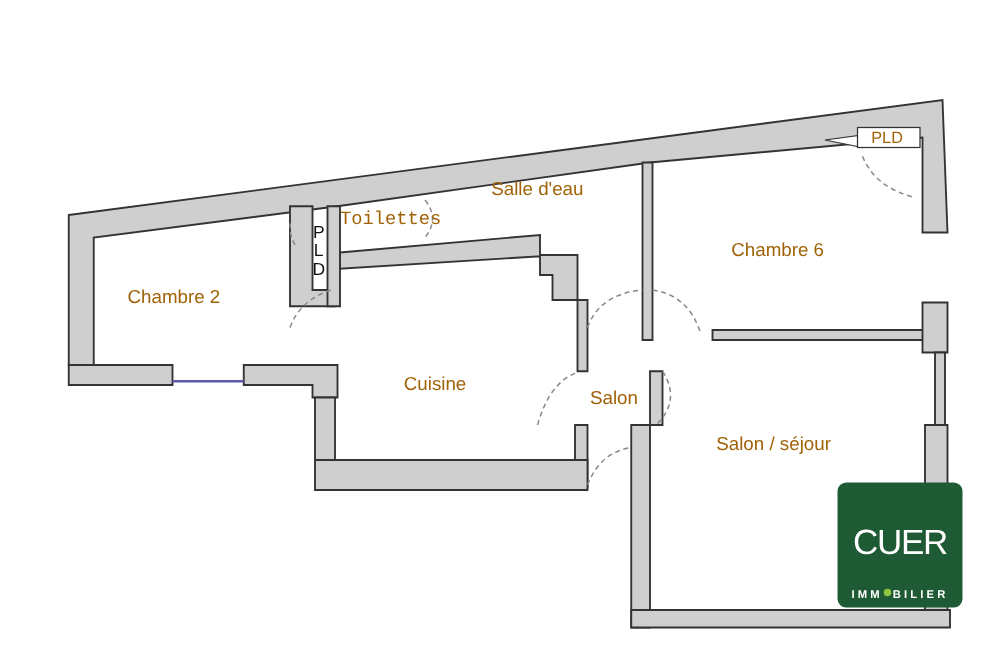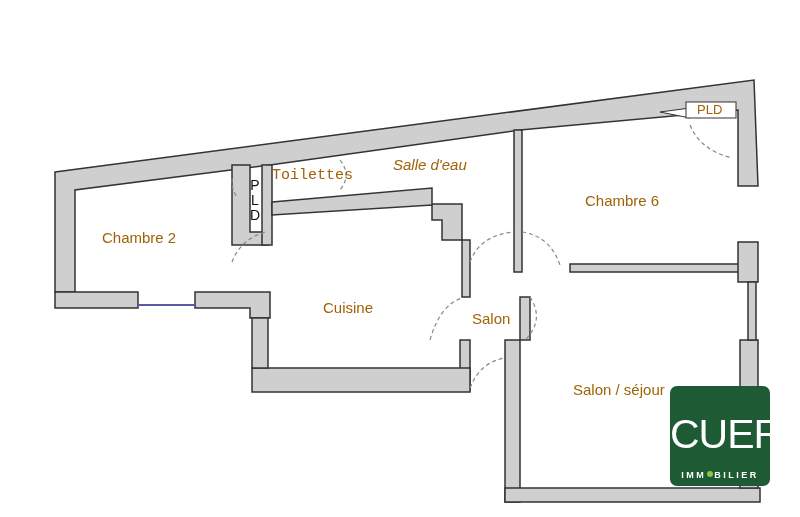--- a/index.html
+++ b/index.html
@@ -1,21 +1,21 @@
 <!DOCTYPE html>
 <html><head>
 <meta charset="utf-8">
 <style>
   html,body{margin:0;padding:0;background:#ffffff;}
   body{width:800px;height:517px;position:relative;overflow:hidden;font-family:"Liberation Sans",sans-serif;}
   svg.plan{position:absolute;left:0;top:0;width:800px;height:517px;}
   .label{position:absolute;font-size:15px;color:#a16207;white-space:nowrap;line-height:1;}
   .pld-v{position:absolute;font-size:14px;color:#111;line-height:15px;width:12px;text-align:center;}
   .logo{position:absolute;left:670px;top:386px;width:100px;height:100px;background:#1e5a34;border-radius:7px;color:#fff;text-align:center;}
-  .logo .brand{display:block;font-size:41px;font-weight:400;letter-spacing:-1px;margin-top:30px;line-height:36px;}
+  .logo .brand{display:block;font-size:28px;font-weight:400;letter-spacing:-1px;margin-top:30px;line-height:36px;}
   .logo .sub{display:block;font-size:9px;letter-spacing:2.5px;margin-top:18px;font-weight:700;}
   .logo .dot{display:inline-block;width:6px;height:6px;border-radius:50%;background:#8dc63f;margin:0 1px;vertical-align:1px;}
 </style>
 </head>
 <body>
 
 <svg class="plan" viewBox="0 0 800 517" xmlns="http://www.w3.org/2000/svg">
   <g fill="#cfcfcf" stroke="#333" stroke-width="1.5">
 
     <polygon points="55,172 754,80 758,186 738,186 738,110 520,130 270,165 75,190 75,292 55,292"></polygon>
@@ -64,25 +64,25 @@
   </g>
 
   <g>
     <polygon points="660,112 690,108 690,118" fill="#fff" stroke="#333"></polygon>
     <rect x="686" y="102" width="50" height="16" fill="#fff" stroke="#333"></rect>
   </g>
 </svg>
 
 <span class="label" style="left:102px;top:230px;">Chambre 2</span>
 <span class="label" style="left:272px;top:168px;font-family:Liberation Mono, monospace;">Toilettes</span>
-<span class="label" style="left:393px;top:157px;font-style:italic;">Salle d'eau</span>
+<span class="label" style="left:393px;top:144px;">Salle d'eau</span>
 <span class="label" style="left:585px;top:193px;">Chambre 6</span>
 <span class="label" style="left:323px;top:300px;">Cuisine</span>
 <span class="label" style="left:472px;top:311px;">Salon</span>
-<span class="label" style="left:573px;top:382px;">Salon / séjour</span>
+<span class="label" style="left:573px;top:348px;">Salon / séjour</span>
 
 <div class="pld-v" style="left:249px;top:178px;">
   <div>P</div>
   <div>L</div>
   <div>D</div>
 </div>
 <span class="label" style="left:697px;top:103px;font-size:13px;">PLD</span>
 
 <div class="logo">
   <span class="brand">CUER</span>

